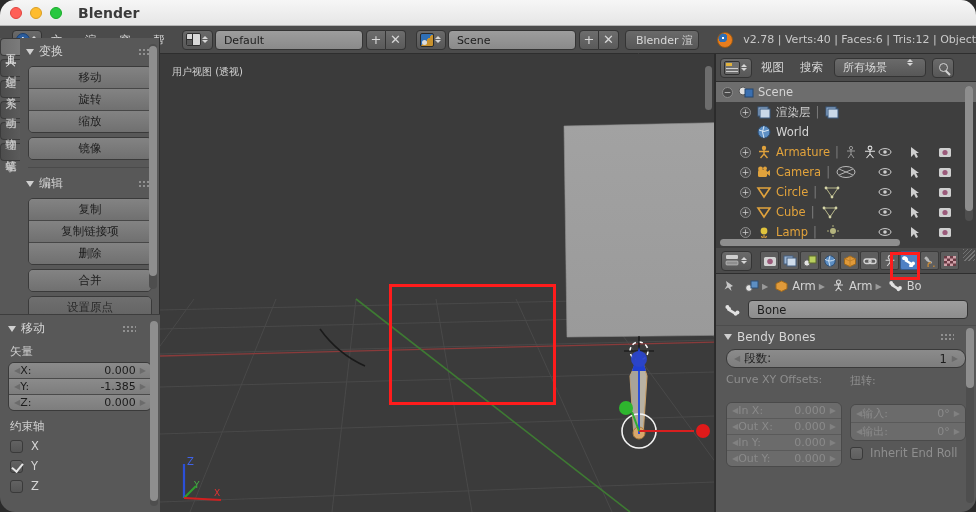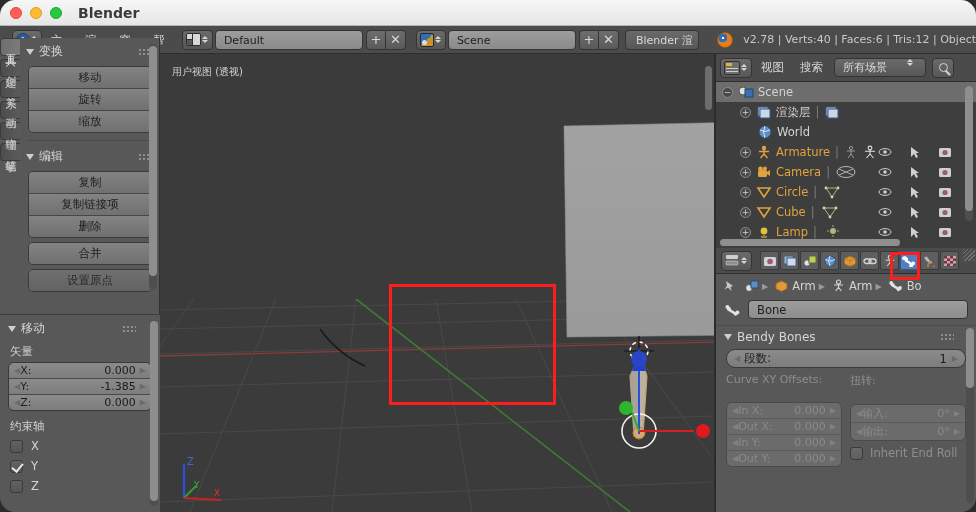--- a/index.html
+++ b/index.html
@@ -334,20 +334,23 @@
       <div class="panel-head">
         <div class="tri"></div>
         <span>变换</span>
         <div class="grip-dots"></div>
       </div>
       <div class="btn-stack">
         <button class="wbtn">移动</button>
         <button class="wbtn">旋转</button>
         <button class="wbtn">缩放</button>
       </div>
+      <div class="btn-stack" style="margin-top:4px;">
+        <button class="wbtn">镜像</button>
+      </div>
 
       <div class="sep-line"></div>
 
       <div class="panel-head">
         <div class="tri"></div>
         <span>编辑</span>
         <div class="grip-dots"></div>
       </div>
       <div class="btn-stack">
         <button class="wbtn">复制</button>
@@ -525,21 +528,21 @@
             <rect x="4" y="4" width="10" height="9" fill="#c9d8e8" stroke="#3a5a80"></rect>
         </svg>
         <span class="ol-name">渲染层</span>
         <span class="ol-divider">|</span>
         <svg width="16" height="14">
           <rect x="2" y="2" width="10" height="9" fill="#9db7d4" stroke="#3a5a80"></rect>
             <rect x="4" y="4" width="10" height="9" fill="#c9d8e8" stroke="#3a5a80"></rect>
         </svg>
       </div>
 
-      <div class="ol-row" style="padding-left:24px;margin-left:17px;">
+      <div class="ol-row" style="padding-left:40px;">
         <svg width="16" height="14">
           <circle cx="8" cy="7" r="6" fill="#5d8fc4" stroke="#2e4f75"></circle>
           <path d="M3 5 Q8 8 13 5 M8 1 Q5 7 8 13" stroke="#d8e6f2" fill="none" stroke-width="1"></path>
         </svg>
         <span class="ol-name">World</span>
       </div>
 
       <div class="ol-row" style="padding-left:24px;">
         <div class="exp">+</div>
         <svg width="16" height="14" style="margin-left:5px;">

